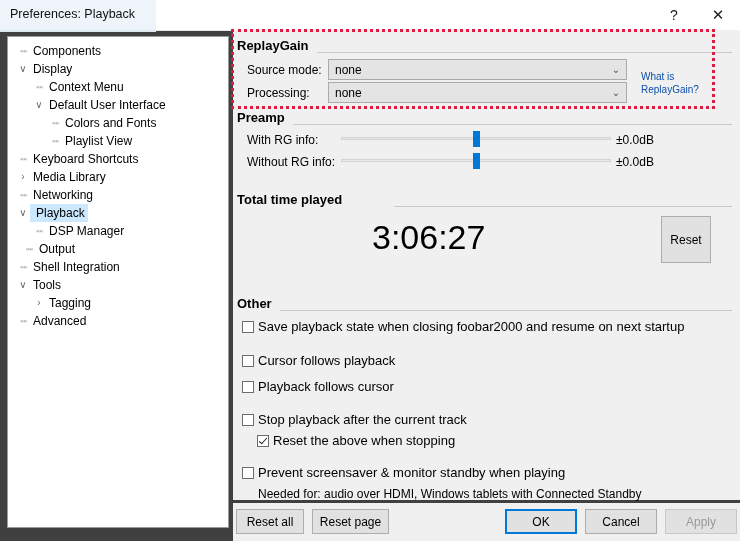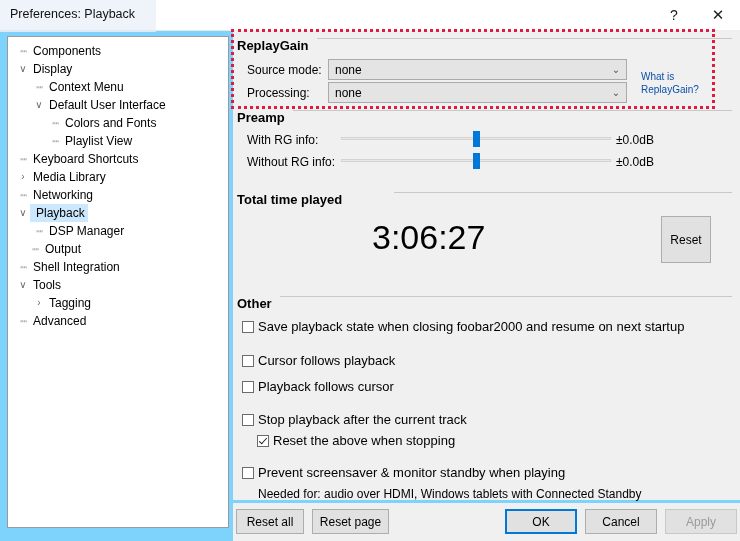--- a/index.html
+++ b/index.html
@@ -8,21 +8,21 @@
     overflow: hidden;
     background: #ffffff;
     font-family: "Liberation Sans", sans-serif;
     font-size: 12px;
     color: #000000;
     -webkit-font-smoothing: antialiased;
   }
   #app {
     position: relative;
     width: 740px; height: 541px;
-    background: #7dd3fc;
+    background: #404040;
     box-sizing: border-box;
   }
 
   
   .titlebar {
     position: absolute; left: 0; top: 0;
     width: 740px; height: 30px;
     background: #ffffff;
     border-bottom: 1px solid #e8e8e8;
   }
@@ -99,21 +99,21 @@
 
   
   .content {
     position: absolute; left: 233px; top: 30px;
     width: 507px; height: 470px;
     background: #f0f0f0;
   }
 
   .group-head {
     position: absolute;
-    display: flex; align-items: flex-start;
+    display: flex; align-items: flex-end;
     left: 4px; right: 8px;
   }
   .group-title {
     font-weight: bold;
     font-size: 13px;
     color: #000;
     white-space: nowrap;
     padding-right: 8px;
   }
   .group-rule {
@@ -296,21 +296,21 @@
         <div class="tree-row" style="padding-left: 8px;"><span class="twisty">∨</span><span class="tree-label">Display</span></div>
         <div class="tree-row" style="padding-left: 24px;"><span class="dashes">┉</span><span class="tree-label">Context Menu</span></div>
         <div class="tree-row" style="padding-left: 24px;"><span class="twisty">∨</span><span class="tree-label">Default User Interface</span></div>
         <div class="tree-row" style="padding-left: 40px;"><span class="dashes">┉</span><span class="tree-label">Colors and Fonts</span></div>
         <div class="tree-row" style="padding-left: 40px;"><span class="dashes">┉</span><span class="tree-label">Playlist View</span></div>
         <div class="tree-row" style="padding-left: 8px;"><span class="dashes">┉</span><span class="tree-label">Keyboard Shortcuts</span></div>
         <div class="tree-row" style="padding-left: 8px;"><span class="twisty">›</span><span class="tree-label">Media Library</span></div>
         <div class="tree-row" style="padding-left: 8px;"><span class="dashes">┉</span><span class="tree-label">Networking</span></div>
         <div class="tree-row selected" style="padding-left: 8px;"><span class="twisty">∨</span><span class="tree-label">Playback</span></div>
         <div class="tree-row" style="padding-left: 24px;"><span class="dashes">┉</span><span class="tree-label">DSP Manager</span></div>
-        <div class="tree-row" style="padding-left: 20px;"><span class="dashes">┉</span><span class="tree-label">Output</span></div>
+        <div class="tree-row" style="padding-left: 14px;"><span class="dashes">┉</span><span class="tree-label">Output</span></div>
         <div class="tree-row" style="padding-left: 8px;"><span class="dashes">┉</span><span class="tree-label">Shell Integration</span></div>
         <div class="tree-row" style="padding-left: 8px;"><span class="twisty">∨</span><span class="tree-label">Tools</span></div>
         <div class="tree-row" style="padding-left: 24px;"><span class="twisty">›</span><span class="tree-label">Tagging</span></div>
         <div class="tree-row" style="padding-left: 8px;"><span class="dashes">┉</span><span class="tree-label">Advanced</span></div>
       </div>
   </div>
 
   <div class="content">
 
     <div class="group-head" style="top:8px;">

